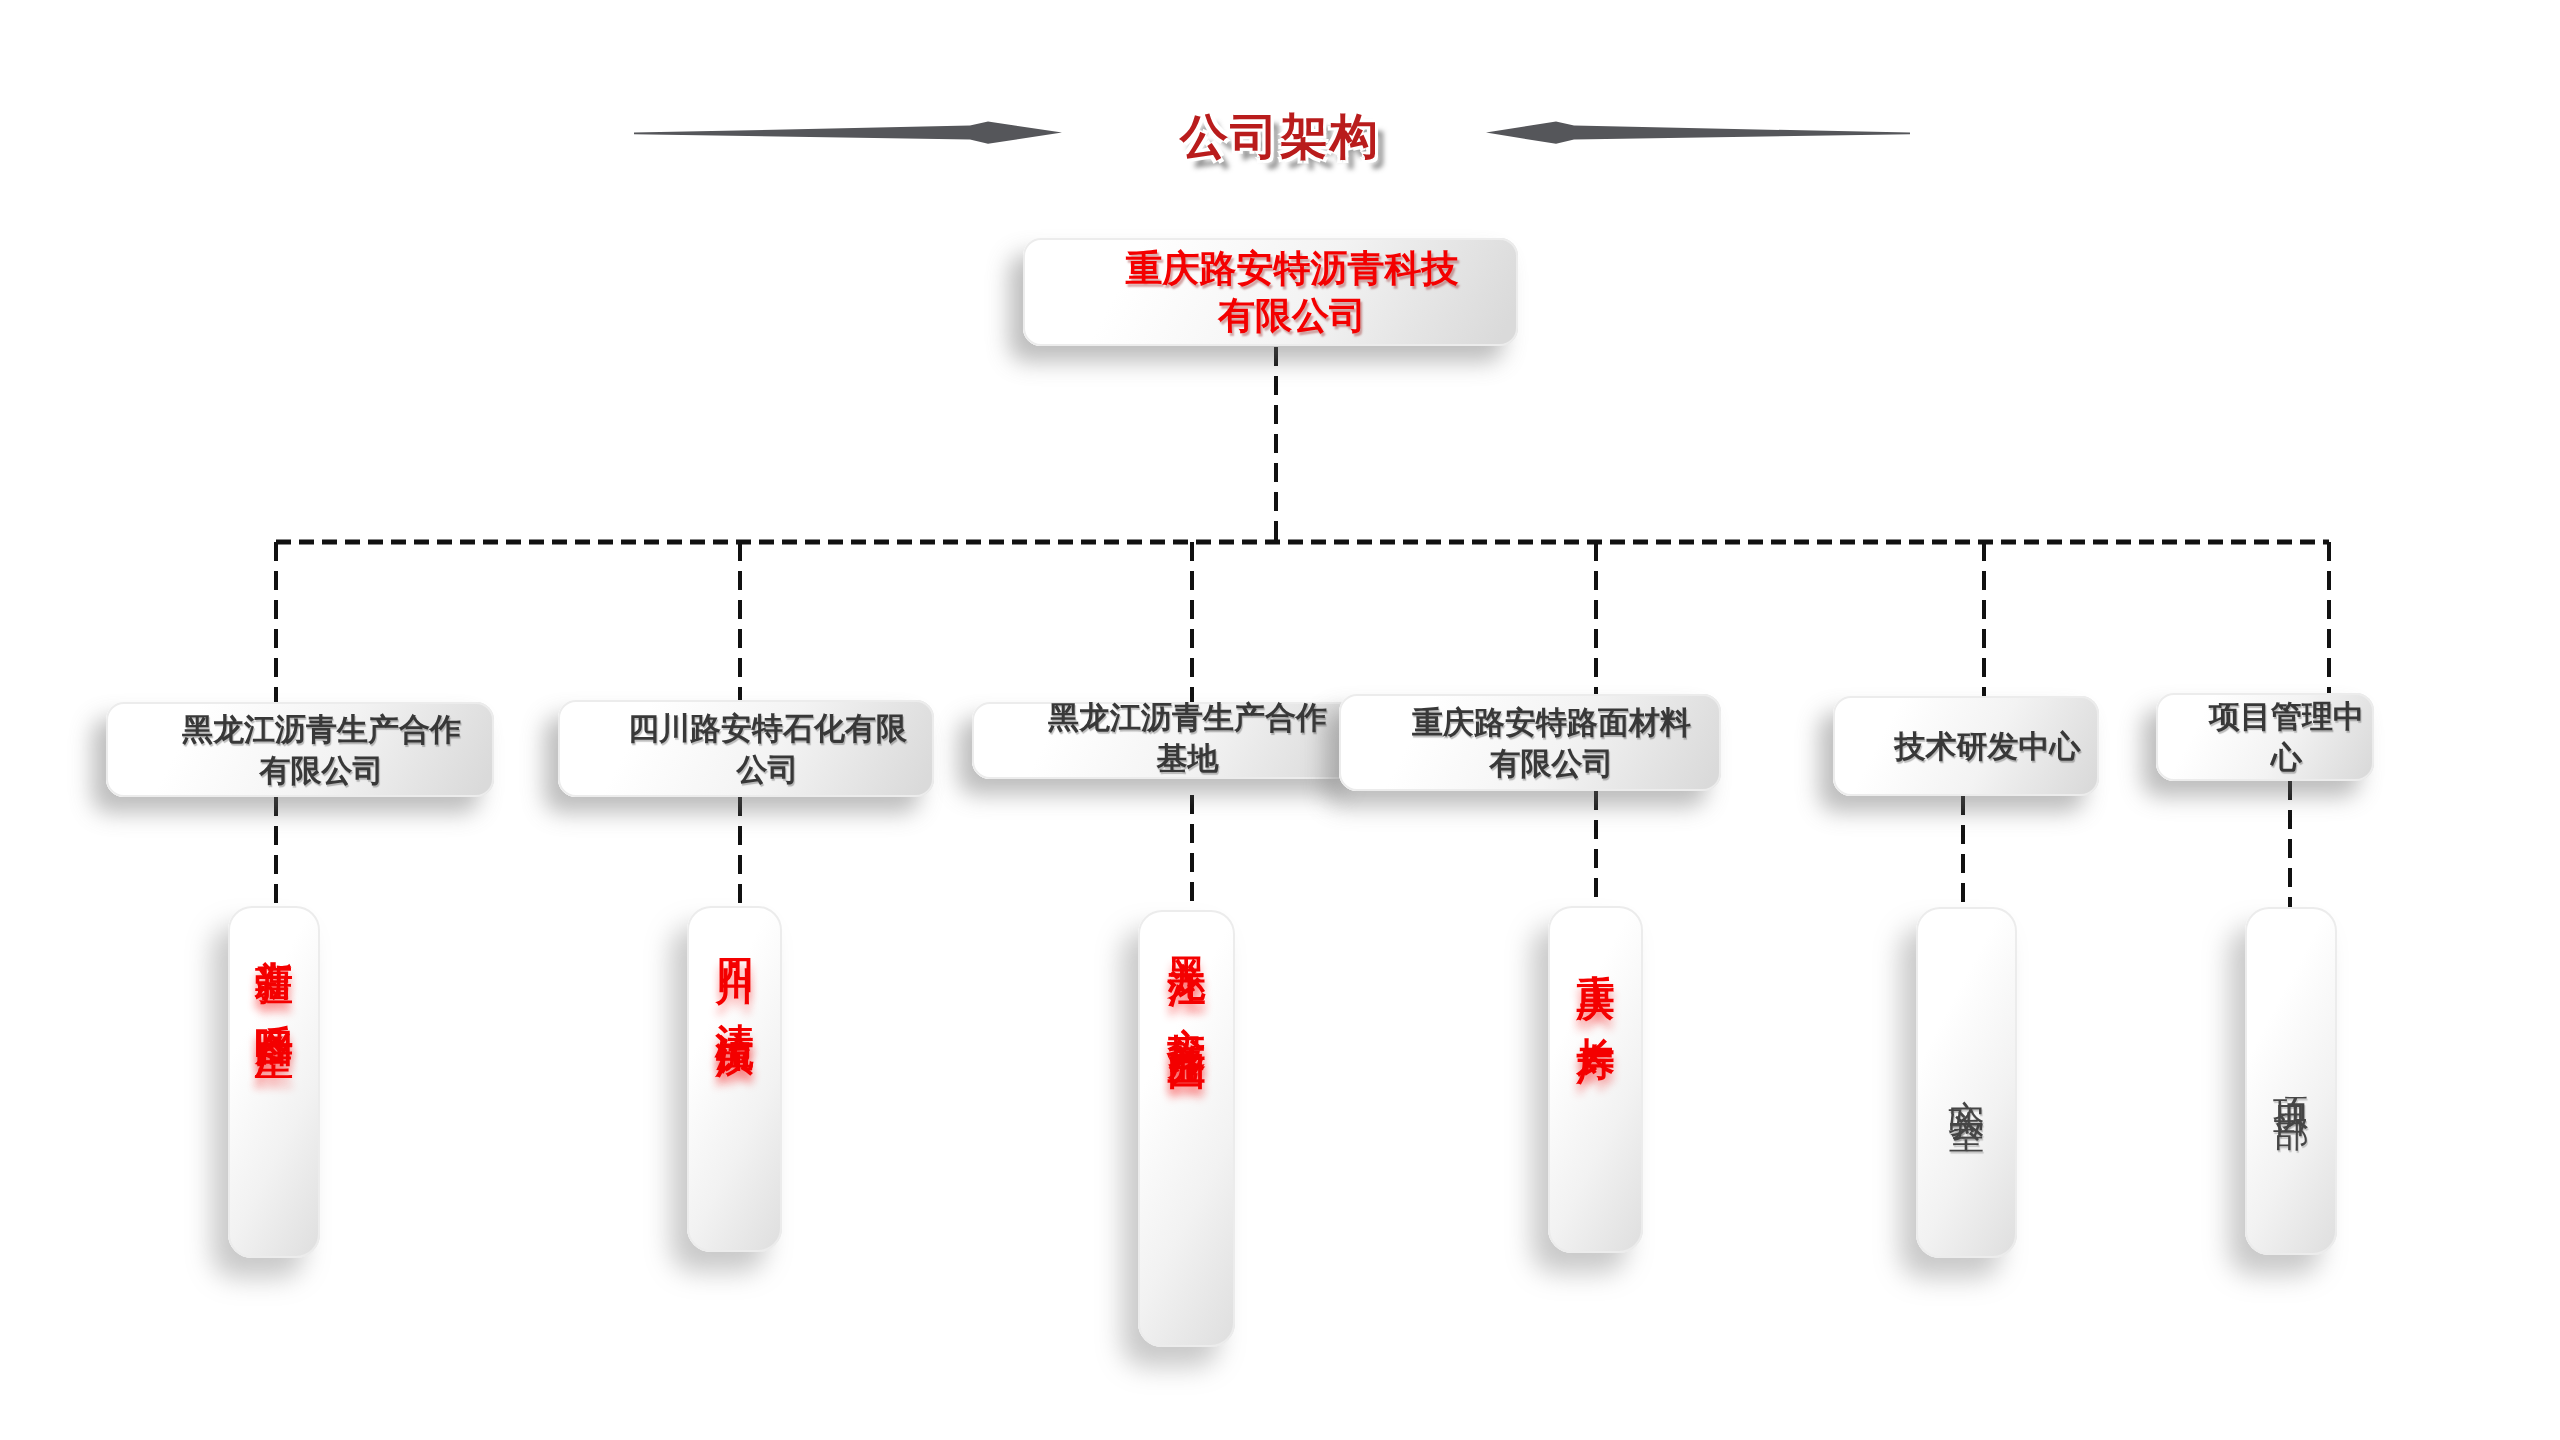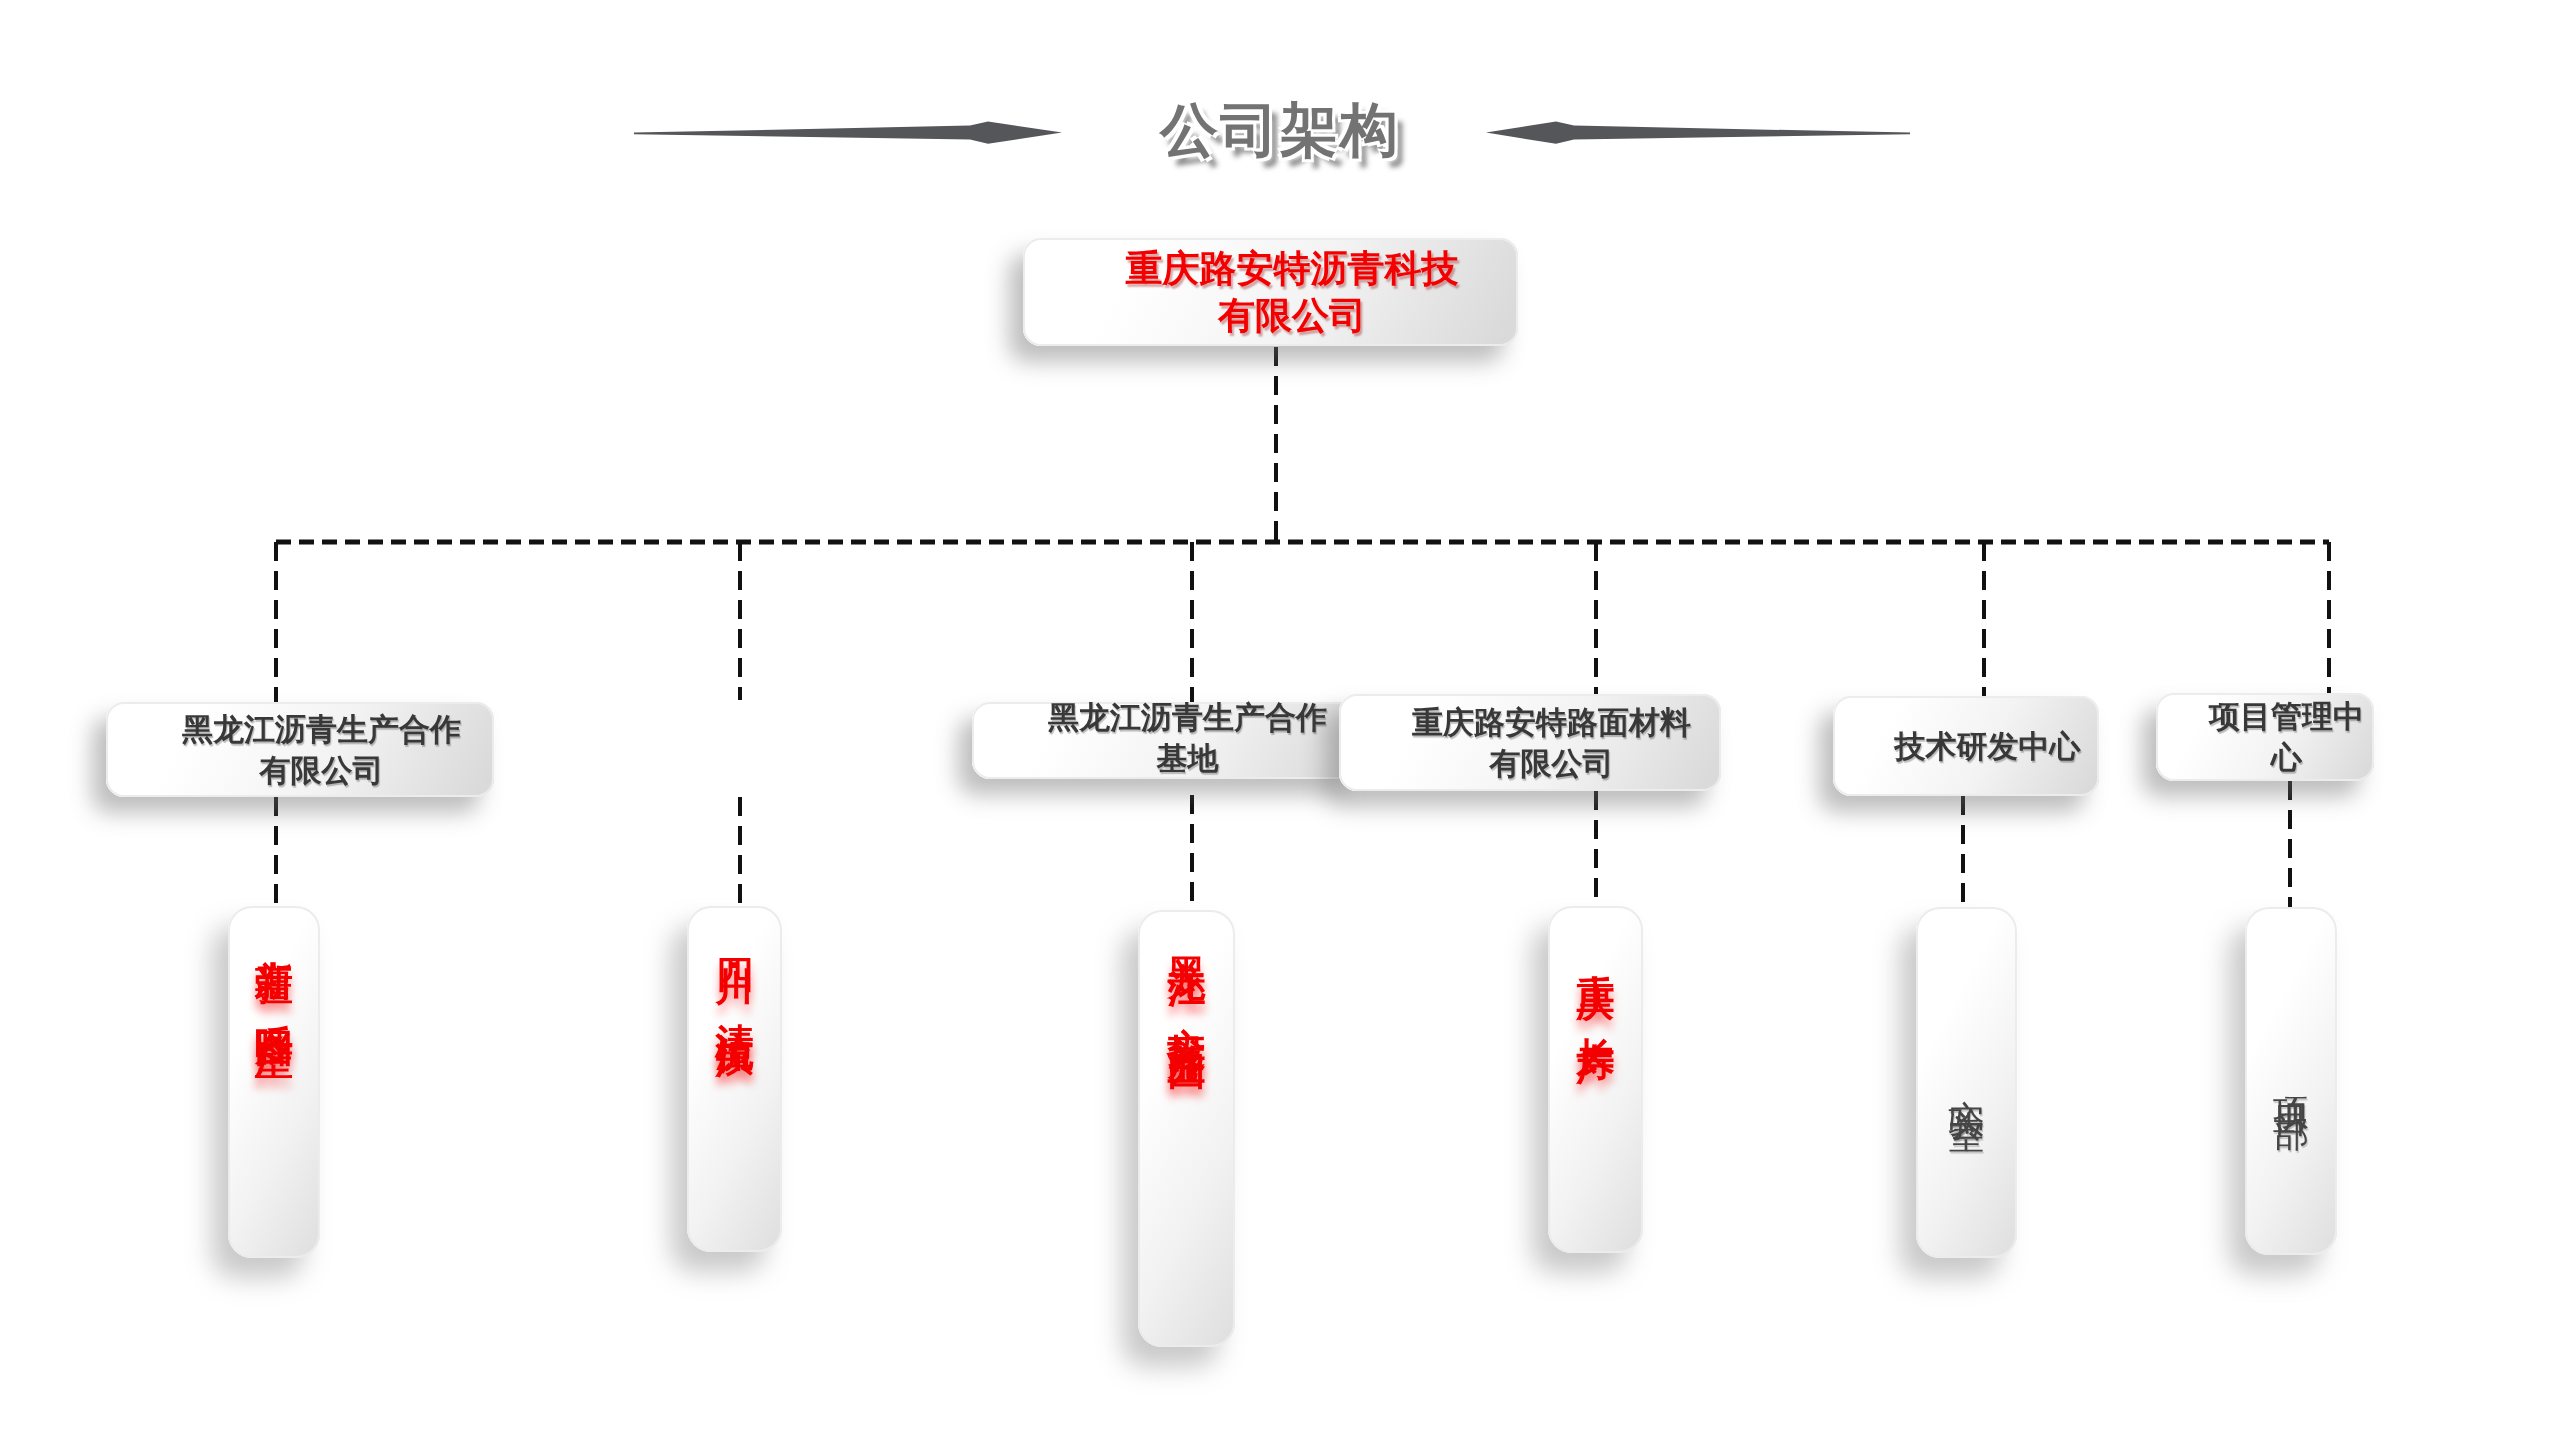--- a/index.html
+++ b/index.html
@@ -18,27 +18,27 @@
   .connectors {
     position: absolute;
     left: 0; top: 0;
     width: 2560px; height: 1440px;
     z-index: 1;
   }
 
   
   .page-title {
     position: absolute;
-    left: 1080px; top: 92px;
+    left: 1080px; top: 105px;
     width: 400px;
     text-align: center;
-    font-size: 58px;
+    font-size: 48px;
     font-weight: bold;
     letter-spacing: 2px;
-    color: #737373;
+    color: #b91c1c;
     z-index: 3;
     text-shadow:
       -3px -3px 0 #ffffff,  3px -3px 0 #ffffff,
       -3px  3px 0 #ffffff,  3px  3px 0 #ffffff,
        8px  9px 5px rgba(120,120,120,0.85);
   }
   .divider { position: absolute; z-index: 2; }
 
   
   .box {
@@ -149,20 +149,24 @@
   <div class="box" style="left:1023px; top:238px; width:495px; height:108px;">
     <div class="root-label">重庆路安特沥青科技
 有限公司</div>
   </div>
 
   <div class="box" style="left:106px; top:702px; width:388px; height:95px;">
     <div class="branch-label">黑龙江沥青生产合作
 有限公司</div>
   </div>
 
+  <div class="box" style="left:558px; top:700px; width:376px; height:97px;">
+    <div class="branch-label">四川路安特石化有限
+公司</div>
+  </div>
 
   <div class="box" style="left:972px; top:702px; width:388px; height:77px;align-items:flex-end;">
     <div class="branch-label">黑龙江沥青生产合作
 基地</div>
   </div>
 
   <div class="box" style="left:1339px; top:694px; width:382px; height:97px;">
     <div class="branch-label">重庆路安特路面材料
 有限公司</div>
   </div>

